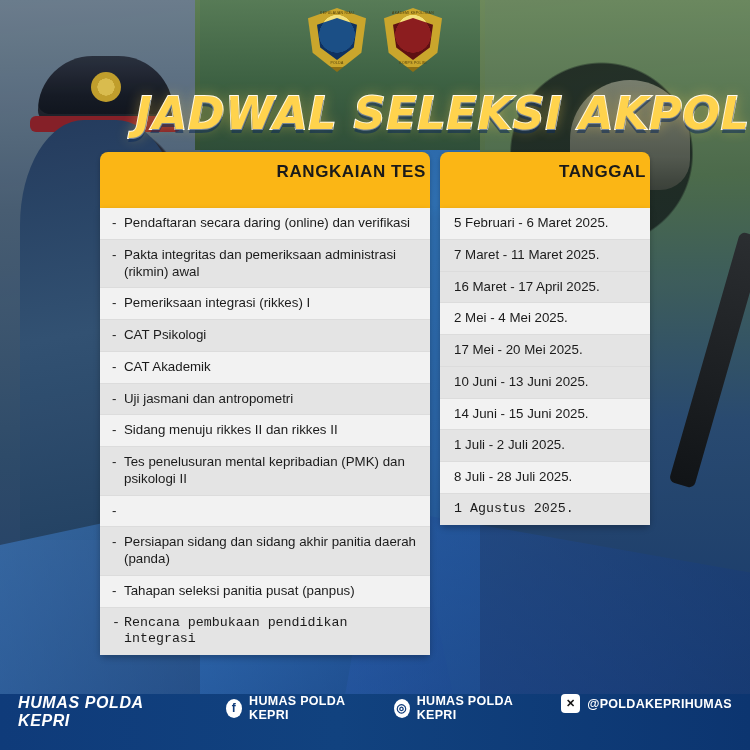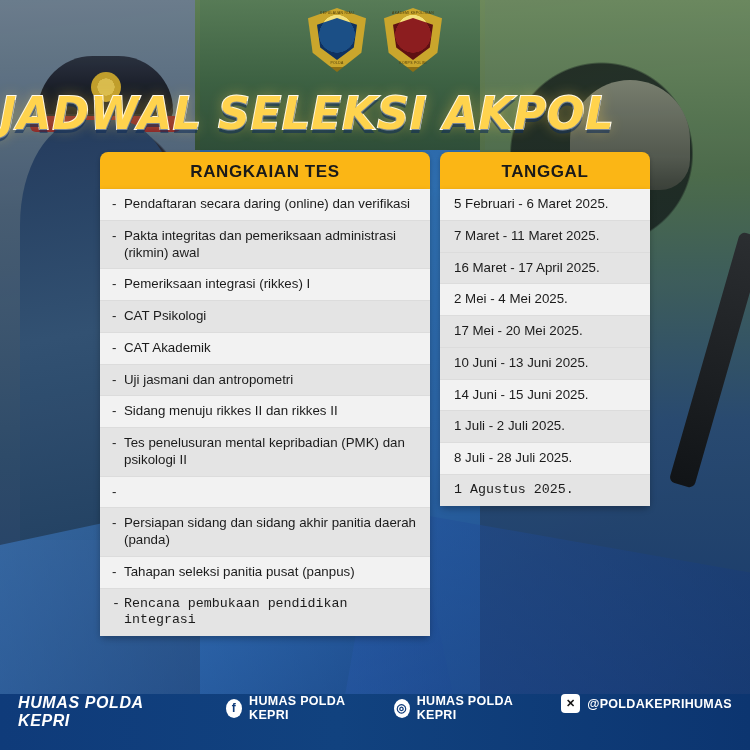--- a/index.html
+++ b/index.html
@@ -97,47 +97,47 @@
     background: radial-gradient(circle at 50% 40%, #8c1d1f 0 55%, #5f1012 56% 100%);
   }
   .logo .txt{
     position:absolute; left:0; right:0; top:3px; text-align:center;
     font-size:3.4px; color:#4b3a08; letter-spacing:.3px;
   }
   .logo .txt.bot { top:auto; bottom:7px; }
 
   
   .title-wrap{
-    position:absolute; left:0; right:0; top:88px; text-align:left; z-index:7;
+    position:absolute; left:0; right:0; top:88px; text-align:right; z-index:7;
   }
   .title{
     display:inline-block;
     font-size:44px; font-weight:bold; font-style:italic;
     letter-spacing:1px;
     color:#ffd34d;
     -webkit-text-stroke: 2px #ffffff;
     paint-order: stroke fill;
     text-shadow: 0 4px 0 rgba(10,40,90,.55), 0 0 14px rgba(255,210,80,.45);
     font-family:"DejaVu Sans", sans-serif;
   }
 
   
   .table{
     position:absolute; left:100px; top:152px; width:550px; z-index:8;
   }
   .head-row{ display:flex; gap:10px; }
   .head-cell{
     background:#fbb615;
     border-radius:8px 8px 0 0;
-    text-align:center;
+    text-align:right;
     font-weight:bold;
     font-size:17px;
     color:#1a1a1a;
     letter-spacing:.6px;
-    padding:10px 4px 7px;
+    padding:10px 4px 26px;
     box-shadow: 0 2px 4px rgba(0,0,0,.25);
   }
   .head-cell.c1{ width:330px; }
   .head-cell.c2{ width:210px; }
 
   .body-row{ display:flex; gap:10px; align-items:flex-start; }
   .col{ background:#f2f2f2; box-shadow:0 3px 6px rgba(0,0,0,.25); }
   .col.c1{ width:330px; border-radius:0 0 6px 6px; }
   .col.c2{ width:210px; border-radius:0 0 6px 6px; }
 

